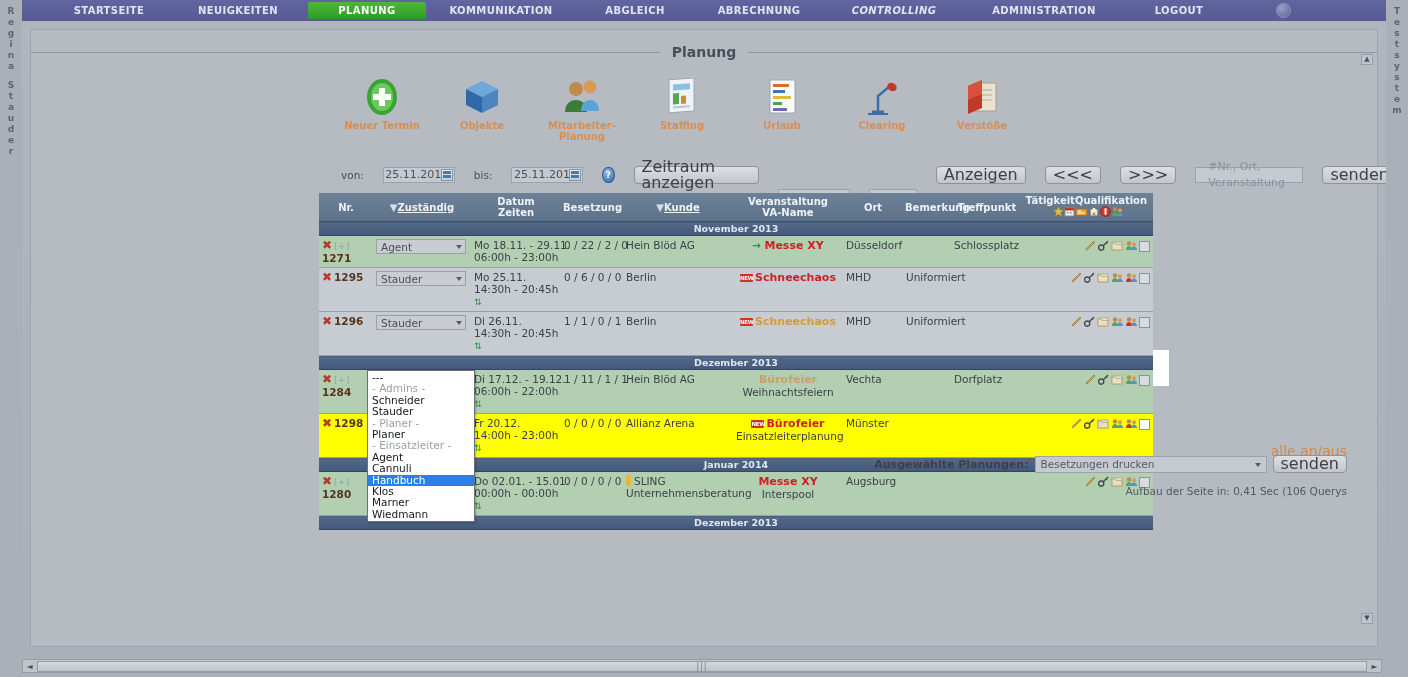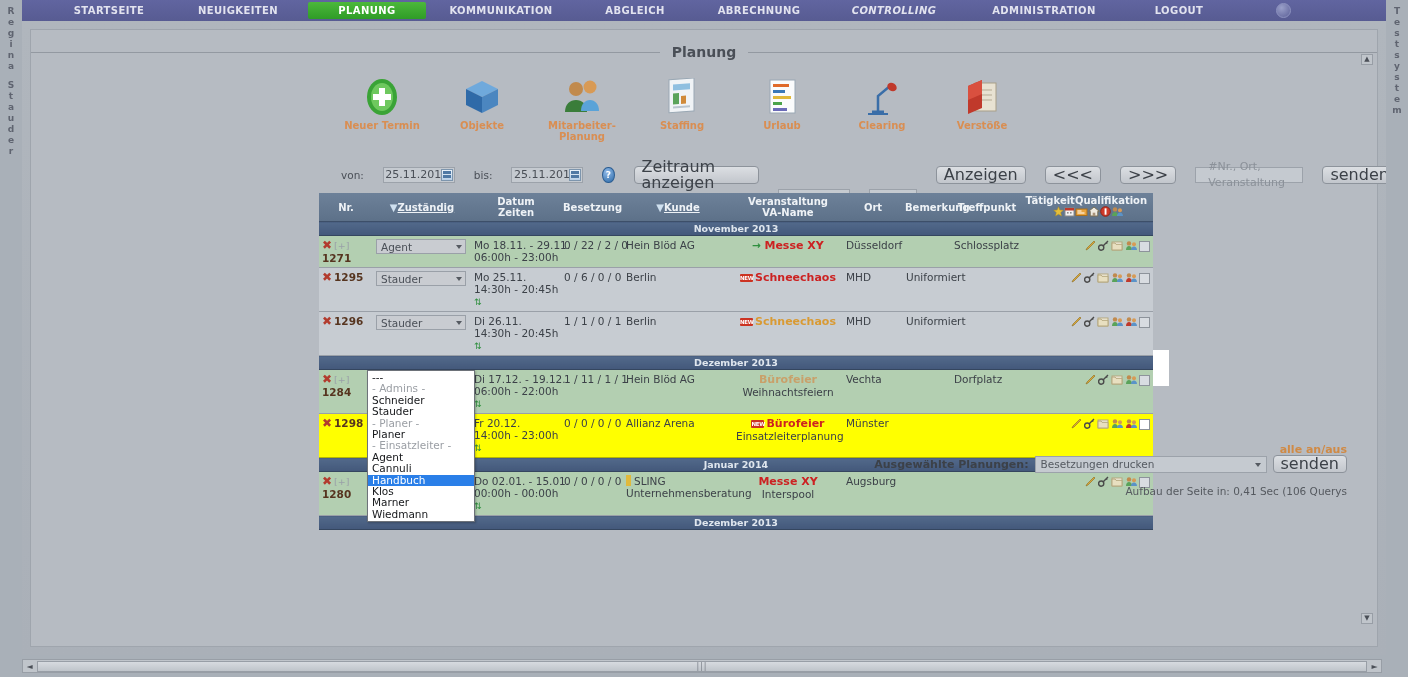--- a/index.html
+++ b/index.html
@@ -201,21 +201,21 @@
   .ddl .opt.on{background:#2a7fe8;color:#ffffff;}
 
   
   .notch{
     position:absolute;left:1122px;top:320px;width:16px;height:36px;
     background:#ffffff;z-index:30;
   }
 
   
   .allonoff{
-    position:absolute;right:30px;top:413px;font-size:11px;font-weight:bold;
+    position:absolute;right:30px;top:413px;font-size:14px;font-weight:normal;
     color:#d08a45;
     padding-left:16px;
   }
   .sendrow{
     position:absolute;right:30px;top:425px;display:flex;align-items:center;gap:6px;
     font-size:11px;color:#3c4148;
   }
   .sendrow .lbl{font-weight:bold;}
   .bigsel{
     background:#c5cad0;border:1px solid #9ca2aa;height:17px;width:232px;

